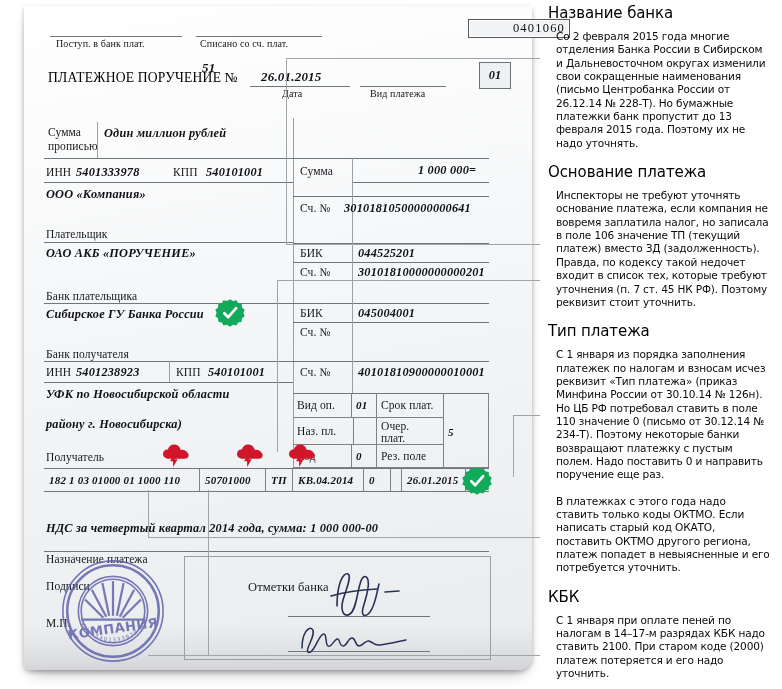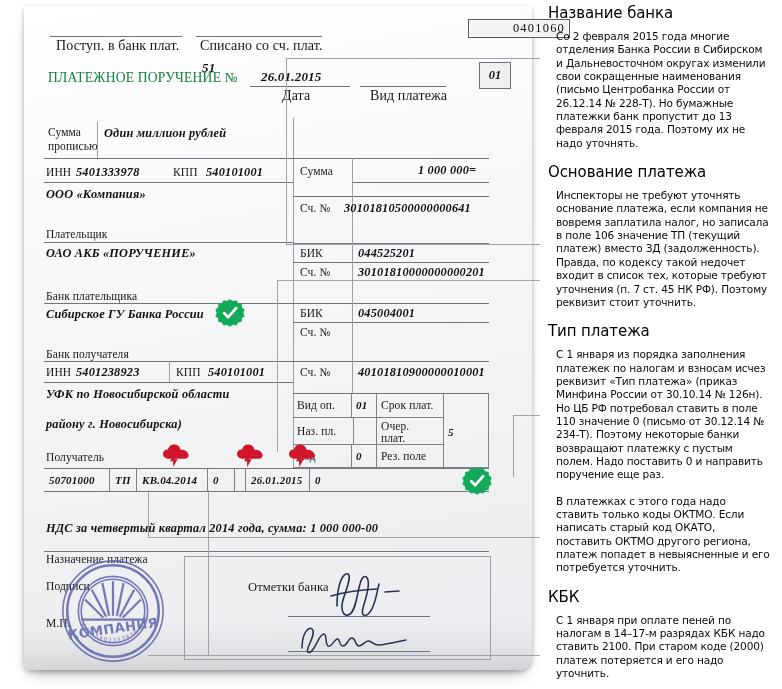--- a/index.html
+++ b/index.html
@@ -21,21 +21,21 @@
   }
   .paper:after{ 
     content:"";position:absolute;left:0;right:0;bottom:0;height:46px;
     background:linear-gradient(180deg,rgba(0,0,0,0) 0%,rgba(0,0,0,.045) 55%,rgba(0,0,0,.10) 100%);
     border-radius:0 0 14px 6px;pointer-events:none;
   }
 
   
   .fld{position:absolute;}
   .lbl{font-family:"Liberation Serif",serif;font-size:11.5px;color:#17181a;letter-spacing:.1px;}
-  .lbl.sm{font-size:14px;}
+  .lbl.sm{font-size:10px;}
   .val{font-family:"Liberation Serif",serif;font-style:italic;font-weight:bold;font-size:12.3px;color:#101114;letter-spacing:.2px;}
   .val.sm{font-size:11px;}
   .val.big{font-size:13px;}
   .rule{position:absolute;background:#6f757c;height:1px;}
   .rule.d{background:#9aa0a6;}
   .boxline{position:absolute;border:1px solid #8b9097;}
 
   
   .codebox{
     position:absolute;border:1px solid #55595e;background:#f2f3f5;
@@ -93,21 +93,21 @@
   <div class="paper"></div>
 
   <div class="rule" style="left:50px;top:36px;width:132px;"></div>
   <div class="fld lbl sm" style="left:56px;top:38px;">Поступ. в банк плат.</div>
 
   <div class="rule" style="left:196px;top:36px;width:126px;"></div>
   <div class="fld lbl sm" style="left:200px;top:38px;">Списано со сч. плат.</div>
 
   <div class="codebox dbl" style="left:468px;top:19px;width:60px;height:17px;">0401060</div>
 
-  <div class="fld" style="left:48px;top:70px;font-family:'Liberation Serif',serif;font-size:13.6px;color:#15803d;letter-spacing:.2px;">ПЛАТЕЖНОЕ ПОРУЧЕНИЕ №</div>
+  <div class="fld" style="left:48px;top:70px;font-family:'Liberation Serif',serif;font-size:13.6px;color:#000000;letter-spacing:.2px;">ПЛАТЕЖНОЕ ПОРУЧЕНИЕ №</div>
   <div class="fld val big" style="left:202px;top:60px;">51</div>
   <div class="fld val big" style="left:261px;top:69px;">26.01.2015</div>
   <div class="rule" style="left:250px;top:86px;width:100px;"></div>
   <div class="fld lbl sm" style="left:282px;top:88px;">Дата</div>
   <div class="rule" style="left:360px;top:86px;width:86px;"></div>
   <div class="fld lbl sm" style="left:370px;top:88px;">Вид платежа</div>
   <div class="vbox" style="left:479px;top:62px;width:30px;height:25px;">
     <span class="val">01</span>
   </div>
 
@@ -217,20 +217,21 @@
   </div>
   <div class="cell" style="left:377px;top:445px;width:67px;height:23px;">
     <span class="ct lbl">Рез. поле</span>
   </div>
   <div class="cell" style="left:444px;top:445px;width:45px;height:23px;">
     <span class="cv val sm"></span>
   </div>
 
   <div class="rule" style="left:44px;top:468px;width:445px;"></div>
   <div class="kbkrow" style="left:44px;top:469px;width:445px;height:22px;">
+    <div class="kbkcell val sm" style="width:156px;">182 1 03 01000 01 1000 110</div>
     <div class="kbkcell val sm" style="width:66px;">50701000</div>
     <div class="kbkcell val sm" style="width:27px;">ТП</div>
     <div class="kbkcell val sm" style="width:71px;">КВ.04.2014</div>
     <div class="kbkcell val sm" style="width:27px;">0</div>
     <div class="kbkcell val sm" style="width:11px;"></div>
     <div class="kbkcell val sm" style="width:64px;">26.01.2015</div>
     <div class="kbkcell val sm" style="width:23px;">0</div>
   </div>
   <div class="rule" style="left:44px;top:491px;width:445px;"></div>
 

